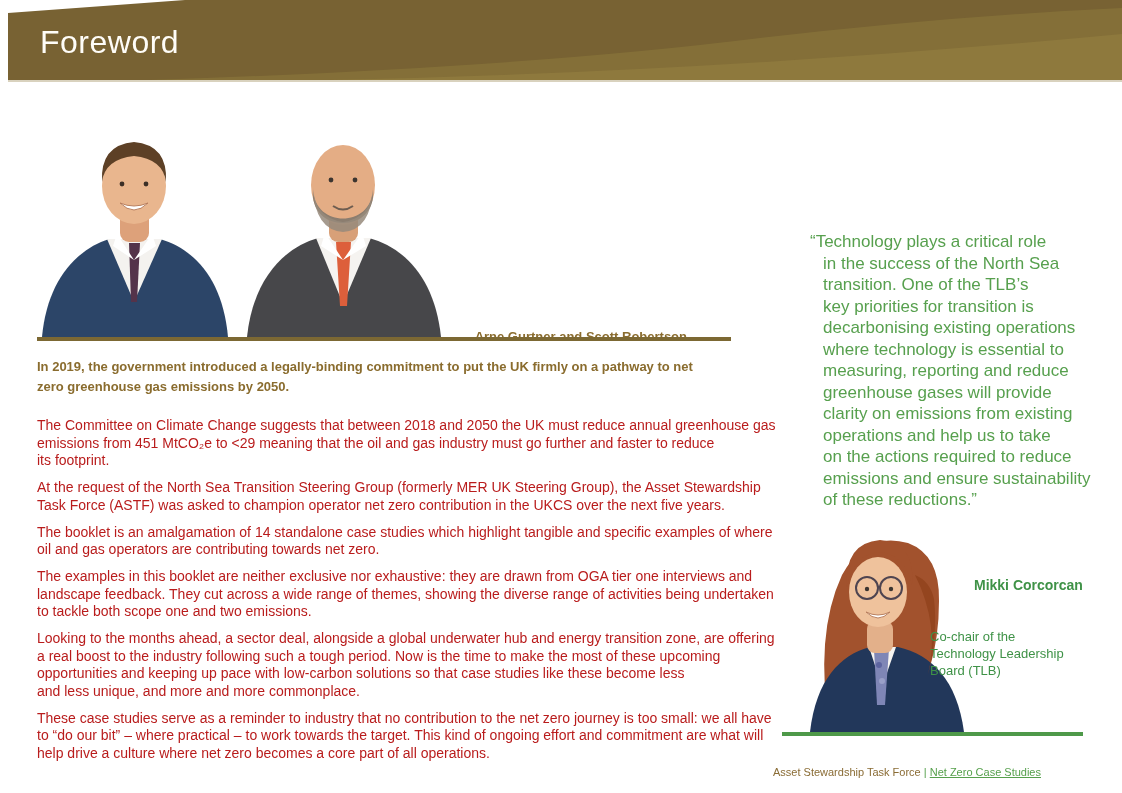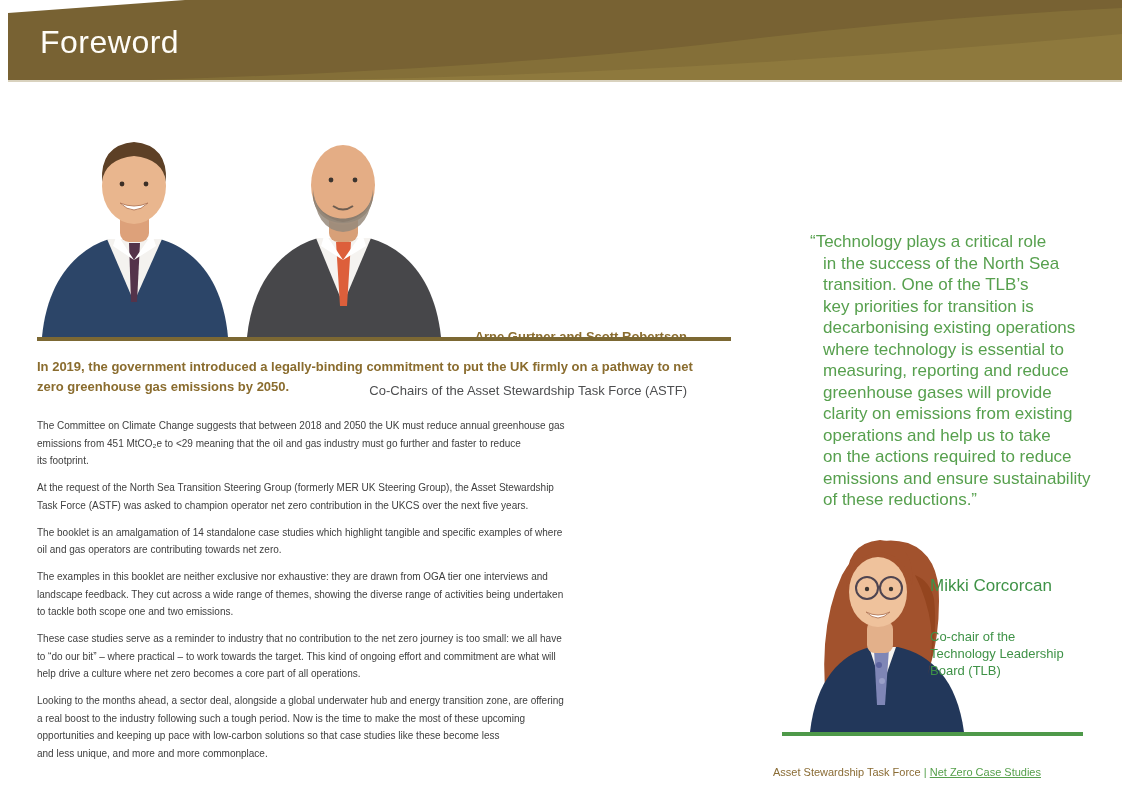--- a/index.html
+++ b/index.html
@@ -20,29 +20,29 @@
   
   .photo { position:absolute; }
   .rule-gold { position:absolute; left:37px; top:337px; width:694px; height:4px; background:#7c6833; }
   .photos-caption { position:absolute; right:391px; top:292px; text-align:right; line-height:18px; white-space:pre; }
   .photos-caption .name { font-size:13px; font-weight:bold; color:#8a6c2e; }
   .photos-caption .role { font-size:13px; color:#4d4e50; }
 
   .body-col { position:absolute; left:37px; top:357px; width:700px; }
   .intro { font-size:13px; font-weight:bold; color:#8a6c2e; line-height:20px;
     white-space:pre; margin-bottom:20px; }
-  .para { font-size:10px; color:#404040; line-height:17.5px; white-space:pre; margin-bottom:9.5px; }
+  .para { font-size:14px; color:#b91c1c; line-height:17.5px; white-space:pre; margin-bottom:9.5px; }
 
   
   .quote { position:absolute; left:782px; top:231px; width:310px;
     font-size:17px; color:#57a04e; line-height:21.5px; white-space:pre;
     padding-left:13px; text-indent:-13px;margin-left:28px; }
   .mikki-caption { position:absolute; left:930px; top:543px; width:160px;
     line-height:17px; white-space:pre; }
-  .mikki-caption .name { font-size:17px; font-weight:normal; color:#3f9247; }
+  .mikki-caption .name { font-size:14px; font-weight:bold; color:#3f9247;margin-left:44px; }
   .mikki-caption .role { font-size:13px; color:#3f9247; }
   .rule-green { position:absolute; left:782px; top:732px; width:301px; height:4px; background:#4e9949; }
 
   
   .footer { position:absolute; right:37px; top:766px; font-size:11px; white-space:pre; }
   .footer .f-gold { color:#8a6c35;margin-top:35px; }
   .footer .f-sep { color:#56a04c; }
   .footer .f-green { color:#56a04c;text-decoration:underline; }
 </style>
 </head>
@@ -91,45 +91,44 @@
       <path d="M76,60 C78,98 134,98 136,60 C140,104 72,104 76,60 Z" fill="#8b7d6f"></path>
       <path d="M76,58 Q78,88 106,92 Q134,88 136,58 Q134,100 106,102 Q78,100 76,58 Z" fill="#97897b" opacity="0.85"></path>
       <circle cx="94" cy="50" r="2.4" fill="#3c3530"></circle>
       <circle cx="118" cy="50" r="2.4" fill="#3c3530"></circle>
       <path d="M96,76 Q106,83 116,76" fill="none" stroke="#6e5d50" stroke-width="2"></path>
     </svg>
   </div>
 
   <div class="photos-caption">
     <div class="name">Arne Gurtner and Scott Robertson</div>
-    <div class="role">Co-Chairs of the Asset Stewardship Task Force (ASTF)</div>
   </div>
 
   <div class="rule-gold"></div>
 
   <div class="body-col">
     <div class="intro">In 2019, the government introduced a legally-binding commitment to put the UK firmly on a pathway to net
 zero greenhouse gas emissions by 2050.</div>
     <div class="para">The Committee on Climate Change suggests that between 2018 and 2050 the UK must reduce annual greenhouse gas
 emissions from 451 MtCO₂e to &lt;29 meaning that the oil and gas industry must go further and faster to reduce
 its footprint.</div>
     <div class="para">At the request of the North Sea Transition Steering Group (formerly MER UK Steering Group), the Asset Stewardship
 Task Force (ASTF) was asked to champion operator net zero contribution in the UKCS over the next five years.</div>
     <div class="para">The booklet is an amalgamation of 14 standalone case studies which highlight tangible and specific examples of where
 oil and gas operators are contributing towards net zero.</div>
     <div class="para">The examples in this booklet are neither exclusive nor exhaustive: they are drawn from OGA tier one interviews and
 landscape feedback. They cut across a wide range of themes, showing the diverse range of activities being undertaken
 to tackle both scope one and two emissions.</div>
-    <div class="para">These case studies serve as a reminder to industry that no contribution to the net zero journey is too small: we all have
-to “do our bit” – where practical – to work towards the target. This kind of ongoing effort and commitment are what will
-help drive a culture where net zero becomes a core part of all operations.</div>
     <div class="para">Looking to the months ahead, a sector deal, alongside a global underwater hub and energy transition zone, are offering
 a real boost to the industry following such a tough period. Now is the time to make the most of these upcoming
 opportunities and keeping up pace with low-carbon solutions so that case studies like these become less
 and less unique, and more and more commonplace.</div>
+    <div class="para">These case studies serve as a reminder to industry that no contribution to the net zero journey is too small: we all have
+to “do our bit” – where practical – to work towards the target. This kind of ongoing effort and commitment are what will
+help drive a culture where net zero becomes a core part of all operations.</div>
   </div>
 
   <div class="quote">“Technology plays a critical role
 in the success of the North Sea
 transition. One of the TLB’s
 key priorities for transition is
 decarbonising existing operations
 where technology is essential to
 measuring, reporting and reduce
 greenhouse gases will provide

